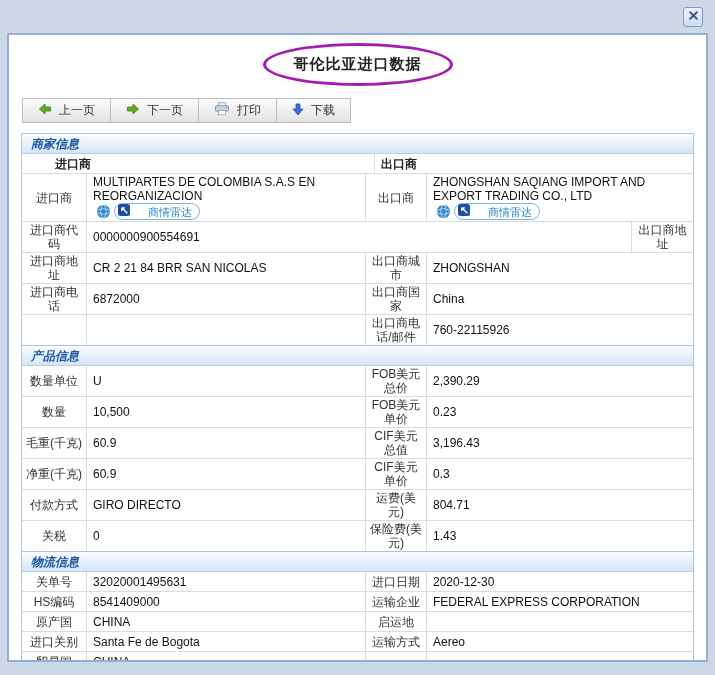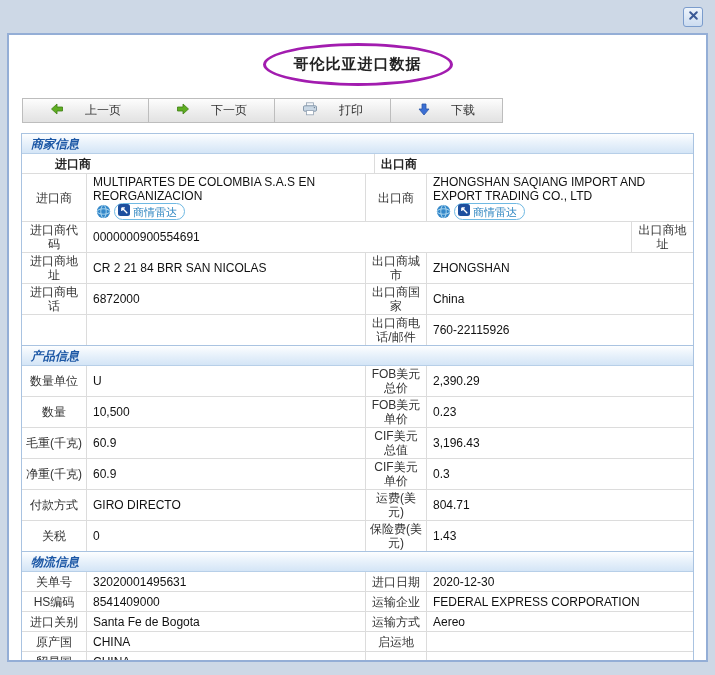--- a/index.html
+++ b/index.html
@@ -25,22 +25,22 @@
   
   .title-wrap { margin-top:8px; display:flex; justify-content:center; }
   .red-ellipse {
     border:3px solid #a21caf; border-radius:50%;
     padding:9px 28px; display:flex; justify-content:center;
   }
   .page-title { font-size:15px; font-weight:bold; color:#222; letter-spacing:1px; }
   
   .toolbar { margin:12px 0 0 13px; display:flex; }
   .tbtn {
-    display:inline-flex; align-items:center; gap:21px;
-    height:25px; padding:0 27px;
+    display:inline-flex; align-items:center; gap:7px;
+    height:25px; padding:0 15px;
     background:linear-gradient(180deg,#fdfdfd,#ececec 60%,#e2e2e2);
     border:1px solid #bdbdbd; margin-left:-1px; cursor:pointer;
     font-size:12px; color:#333; white-space:nowrap;
   }
   .tbtn:first-child { margin-left:0; }
   
   .content { margin:10px 12px 0 12px; border:1px solid #a9c3e1; border-top:none; }
   .sec-header {
     height:21px; line-height:20px; padding-left:9px;
     background:linear-gradient(180deg,#fdfeff,#e9f2fb 45%,#d4e5f6);
@@ -58,21 +58,21 @@
   .val { flex:1 1 auto; padding-left:6px; color:#111; flex-wrap:wrap; align-content:center;align-items:center; }
   .lbl2 { width:61px; flex:none; }
   .val2 { flex:none; width:266px; }
   .grp-hdr .cell { font-weight:bold; color:#222; }
   .grp-l { width:353px; flex:none; padding-left:33px; }
   .grp-r { flex:1; padding-left:6px; }
   .company-line { display:inline; }
   
   .globe { display:inline-flex; vertical-align:middle; margin:0 3px; }
   .radar-badge {
-    display:inline-flex; align-items:center; gap:3px; vertical-align:middle;
+    display:inline-flex; align-items:center; gap:18px; vertical-align:middle;
     height:17px; padding:0 7px 0 3px; border:1px solid #6fb9e3; border-radius:9px;
     background:#fff; color:#2f86c1; font-size:11px; cursor:pointer; white-space:nowrap;
   }
 </style>
 </head>
 <body>
 
 <div class="titlebar">
   <div class="close-btn">
     <span>
@@ -240,32 +240,32 @@
         <div class="cell lbl lbl2">进口日期</div>
         <div class="cell val val2">2020-12-30</div>
       </div>
       <div class="trow">
         <div class="cell lbl">HS编码</div>
         <div class="cell val">8541409000</div>
         <div class="cell lbl lbl2">运输企业</div>
         <div class="cell val val2">FEDERAL EXPRESS CORPORATION</div>
       </div>
       <div class="trow">
+        <div class="cell lbl">原产国</div>
+        <div class="cell val">CHINA</div>
+        <div class="cell lbl lbl2">启运地</div>
+        <div class="cell val val2"></div>
+      </div>
+      <div class="trow">
         <div class="cell lbl">进口关别</div>
         <div class="cell val">Santa Fe de Bogota</div>
         <div class="cell lbl lbl2">运输方式</div>
         <div class="cell val val2">Aereo</div>
       </div>
       <div class="trow">
-        <div class="cell lbl">原产国</div>
-        <div class="cell val">CHINA</div>
-        <div class="cell lbl lbl2">启运地</div>
-        <div class="cell val val2"></div>
-      </div>
-      <div class="trow">
         <div class="cell lbl">贸易国</div>
         <div class="cell val">CHINA</div>
         <div class="cell lbl lbl2"></div>
         <div class="cell val val2"></div>
       </div>
     </div>
 
   </div>
 </div>
 

